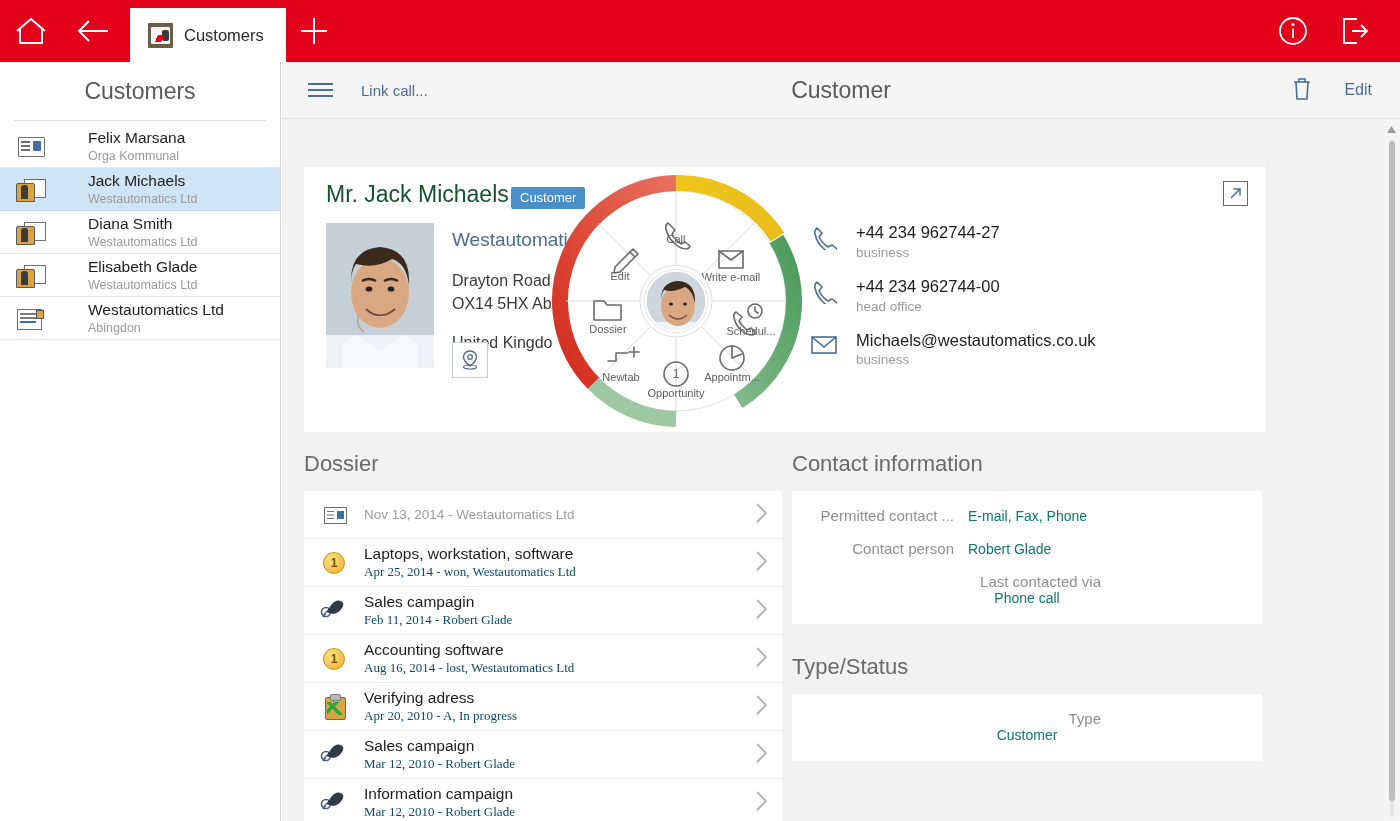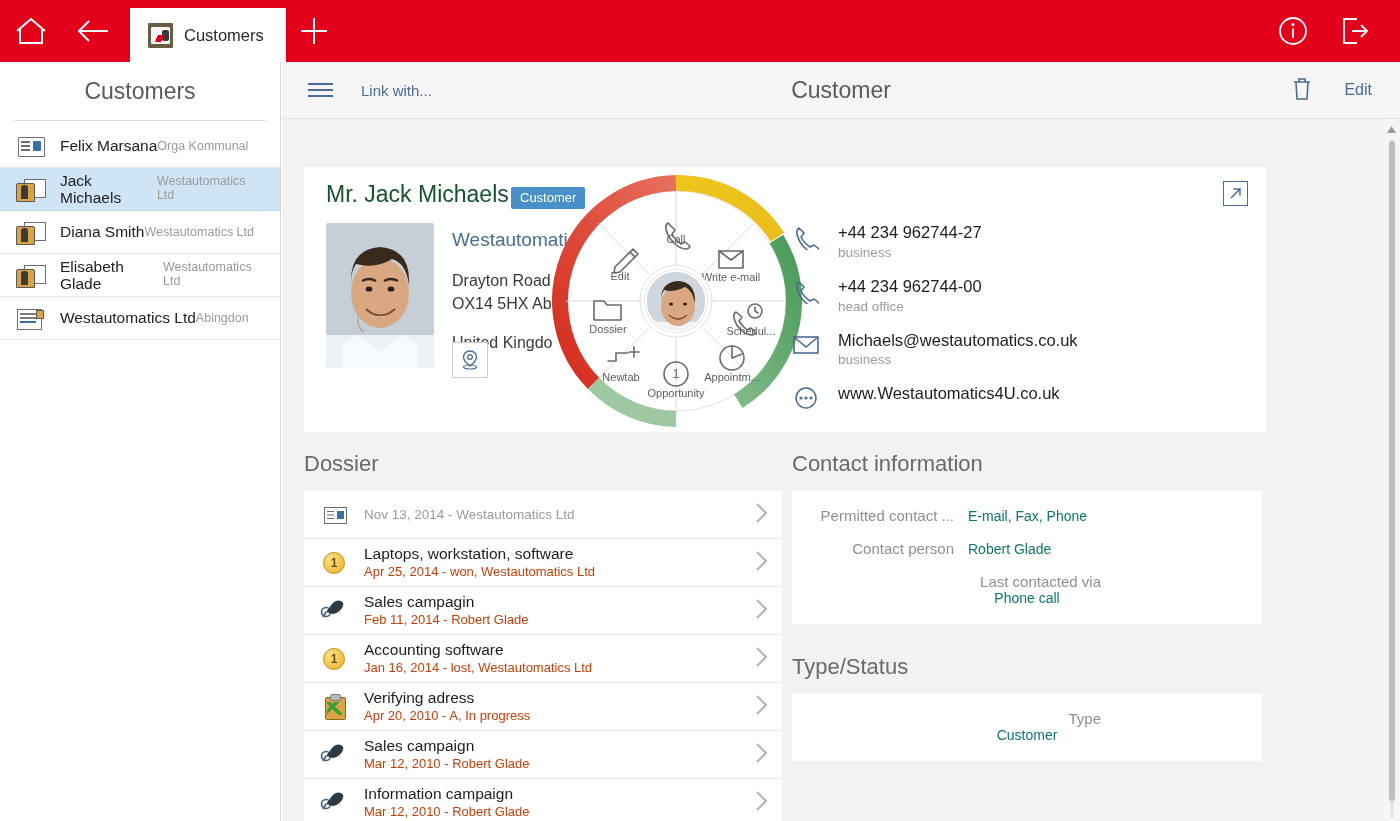--- a/index.html
+++ b/index.html
@@ -74,21 +74,21 @@
   .sb-list { padding-top: 4px; }
   .sb-item {
     display: flex; align-items: center;
     height: 43px; padding: 0 14px 0 16px;
     gap: 14px;
     border-bottom: 1px solid #e6e6e6;
     cursor: pointer;
   }
   .sb-item.active { background: #cfe4f5; border-bottom-color: #bcd8ee; }
   .sb-ico { width: 30px; height: 26px; flex: none; position: relative; }
-  .sb-txt { display: flex; flex-direction: row; line-height: 1.12; }
+  .sb-txt { display: flex; flex-direction: column; line-height: 1.12; margin-left: 28px; }
   .sb-name { font-size: 15.5px; color: #222; }
   .sb-sub { font-size: 12.5px; color: #9a9a9a; margin-top: 2px; }
 
   
   .ico-card, .ico-person, .ico-building { position:absolute; inset:0; }
   .ico-card:before {
     content:''; position:absolute; left:2px; top:4px; width:25px; height:18px;
     border:1.6px solid #6e6e6e; background:#fff; border-radius:1px;
   }
   .ico-card:after {
@@ -193,39 +193,39 @@
   .radial svg { display: block; }
   .radial-face {
     position: absolute; left: 95px; top: 95px;
     width: 62px; height: 62px; border-radius: 50%;
     overflow: hidden; background: linear-gradient(#c9d1d9,#aab4bf);
     border: 2px solid #fff;
     box-shadow: 0 0 0 1px #e2e2e2;
   }
 
   
-  .contacts { position: absolute; left: 488px; top: 56px; }
+  .contacts { position: absolute; left: 506px; top: 56px; }
   .ct-row { display: flex; align-items: flex-start; gap: 18px; margin-bottom: 17px; }
   .ct-ico { width: 28px; height: 28px; flex: none; display:flex; align-items:center; justify-content:center; }
   .ct-val { font-size: 16.5px; color: #1d1d1d; line-height: 1.2; }
   .ct-sub { font-size: 13.5px; color: #9b9b9b; margin-top: 2px; }
 
   
   .sec-title { font-size: 22px; color: #6a6a6a; font-weight: 300; }
   .dossier-wrap { position: absolute; left: 22px; top: 332px; width: 478px; }
   .dossier-list { margin-top: 14px; background: transparent; }
   .d-row {
     display: flex; align-items: center;
     background: #ffffff; border-bottom: 1px solid #ececec;
     height: 48px; padding: 0 14px 0 16px; cursor: pointer;
   }
   .d-ico { width: 30px; height: 28px; flex: none; margin-right: 14px; position: relative; }
   .d-txt { flex: 1; display: flex; flex-direction: column; line-height: 1.15; }
   .d-main { font-size: 15.5px; color: #1d1d1d; }
-  .d-sub { font-size: 13px; color: #c2410c; margin-top: 2px; }
+  .d-sub { font-size: 13px; color: #0c4a6e; margin-top: 2px; font-family: Liberation Serif, serif; }
   .d-single { font-size: 13.5px; color: #9b9b9b; }
   .chev { flex: none; }
 
   
   .di-contact:before{content:'';position:absolute;left:4px;top:6px;width:21px;height:15px;border:1.5px solid #6e6e6e;background:#fff;}
   .di-contact:after{content:'';position:absolute;left:7px;top:10px;width:7px;height:1.6px;background:#6e6e6e;box-shadow:0 3.5px 0 #6e6e6e,0 7px 0 #6e6e6e;}
   .di-contact i{position:absolute;right:6px;top:10px;width:7px;height:8px;background:#3b6fa8;}
   .di-coin{width:22px;height:22px;border-radius:50%;background:radial-gradient(circle at 35% 30%,#ffe089,#e9b021);border:1.5px solid #c9921a;margin:3px 0 0 3px;display:flex;align-items:center;justify-content:center;}
   .di-coin span{font-size:12px;color:#6b4e06;font-weight:bold;}
   .di-clip:before{content:'';position:absolute;left:5px;top:4px;width:19px;height:21px;background:#d9a441;border:1.5px solid #8a6a1e;border-radius:2px;}
@@ -355,21 +355,21 @@
   </div>
 
   <div class="main">
 
     <div class="main-head">
       <div class="burger">
           <span></span>
           <span></span>
           <span></span>
         </div>
-      <div class="linkwith">Link with...</div>
+      <div class="linkwith">Link call...</div>
       <div class="mh-title">Customer</div>
       <div class="mh-right">
         <div>
           <svg width="24" height="26" viewBox="0 0 24 26">
               <path d="M4 7 H20 M9 7 V4 H15 V7 M6 7 L7 24 H17 L18 7" fill="none" stroke="#4a6c95" stroke-width="1.6"></path>
             </svg>
         </div>
         <div class="edit-link">Edit</div>
       </div>
     </div>
@@ -526,31 +526,20 @@
             </div>
             <div class="ct-row">
               <span class="ct-ico">
                 <svg width="26" height="22" viewBox="0 0 26 22">
                   <rect x="1" y="3" width="24" height="16" fill="none" stroke="#4a6c95" stroke-width="1.6"></rect>
                   <path d="M1 3 L13 13 L25 3" fill="none" stroke="#4a6c95" stroke-width="1.6"></path>
                 </svg>
               </span>
               <span><span class="ct-val">Michaels@westautomatics.co.uk</span><div class="ct-sub">business</div></span>
             </div>
-            <div class="ct-row">
-              <span class="ct-ico">
-                <svg width="24" height="24" viewBox="0 0 24 24">
-                  <circle cx="12" cy="12" r="10" fill="none" stroke="#4a6c95" stroke-width="1.5"></circle>
-                  <circle cx="7" cy="12" r="1.6" fill="#4a6c95"></circle>
-                  <circle cx="12" cy="12" r="1.6" fill="#4a6c95"></circle>
-                  <circle cx="17" cy="12" r="1.6" fill="#4a6c95"></circle>
-                </svg>
-              </span>
-              <span><span class="ct-val">www.Westautomatics4U.co.uk</span></span>
-            </div>
           </div>
       </div>
 
       <div class="dossier-wrap">
         <div class="sec-title">Dossier</div>
         <div class="dossier-list" id="dossier-list">
             <div class="d-row">
               <span class="d-ico"><span class="di-contact"><i></i></span></span>
               <span class="d-txt">
                 <span class="d-single">Nov 13, 2014 - Westautomatics Ltd</span>
@@ -588,21 +577,21 @@
                 </svg></span>
             </div>
             <div class="d-row">
               <span class="d-ico">
                 <span class="di-coin">
                   <span>1</span>
                 </span>
               </span>
               <span class="d-txt">
                 <span class="d-main">Accounting software</span>
-                <span class="d-sub">Jan 16, 2014 - lost, Westautomatics Ltd</span>
+                <span class="d-sub">Aug 16, 2014 - lost, Westautomatics Ltd</span>
               </span>
               <span class="chev"><svg width="13" height="22" viewBox="0 0 13 22">
                   <path d="M2 2 L11 11 L2 20" fill="none" stroke="#b4b4b4" stroke-width="2"></path>
                 </svg></span>
             </div>
             <div class="d-row">
               <span class="d-ico"><span class="di-clip"><i></i></span></span>
               <span class="d-txt">
                 <span class="d-main">Verifying adress</span>
                 <span class="d-sub">Apr 20, 2010 - A, In progress</span>

